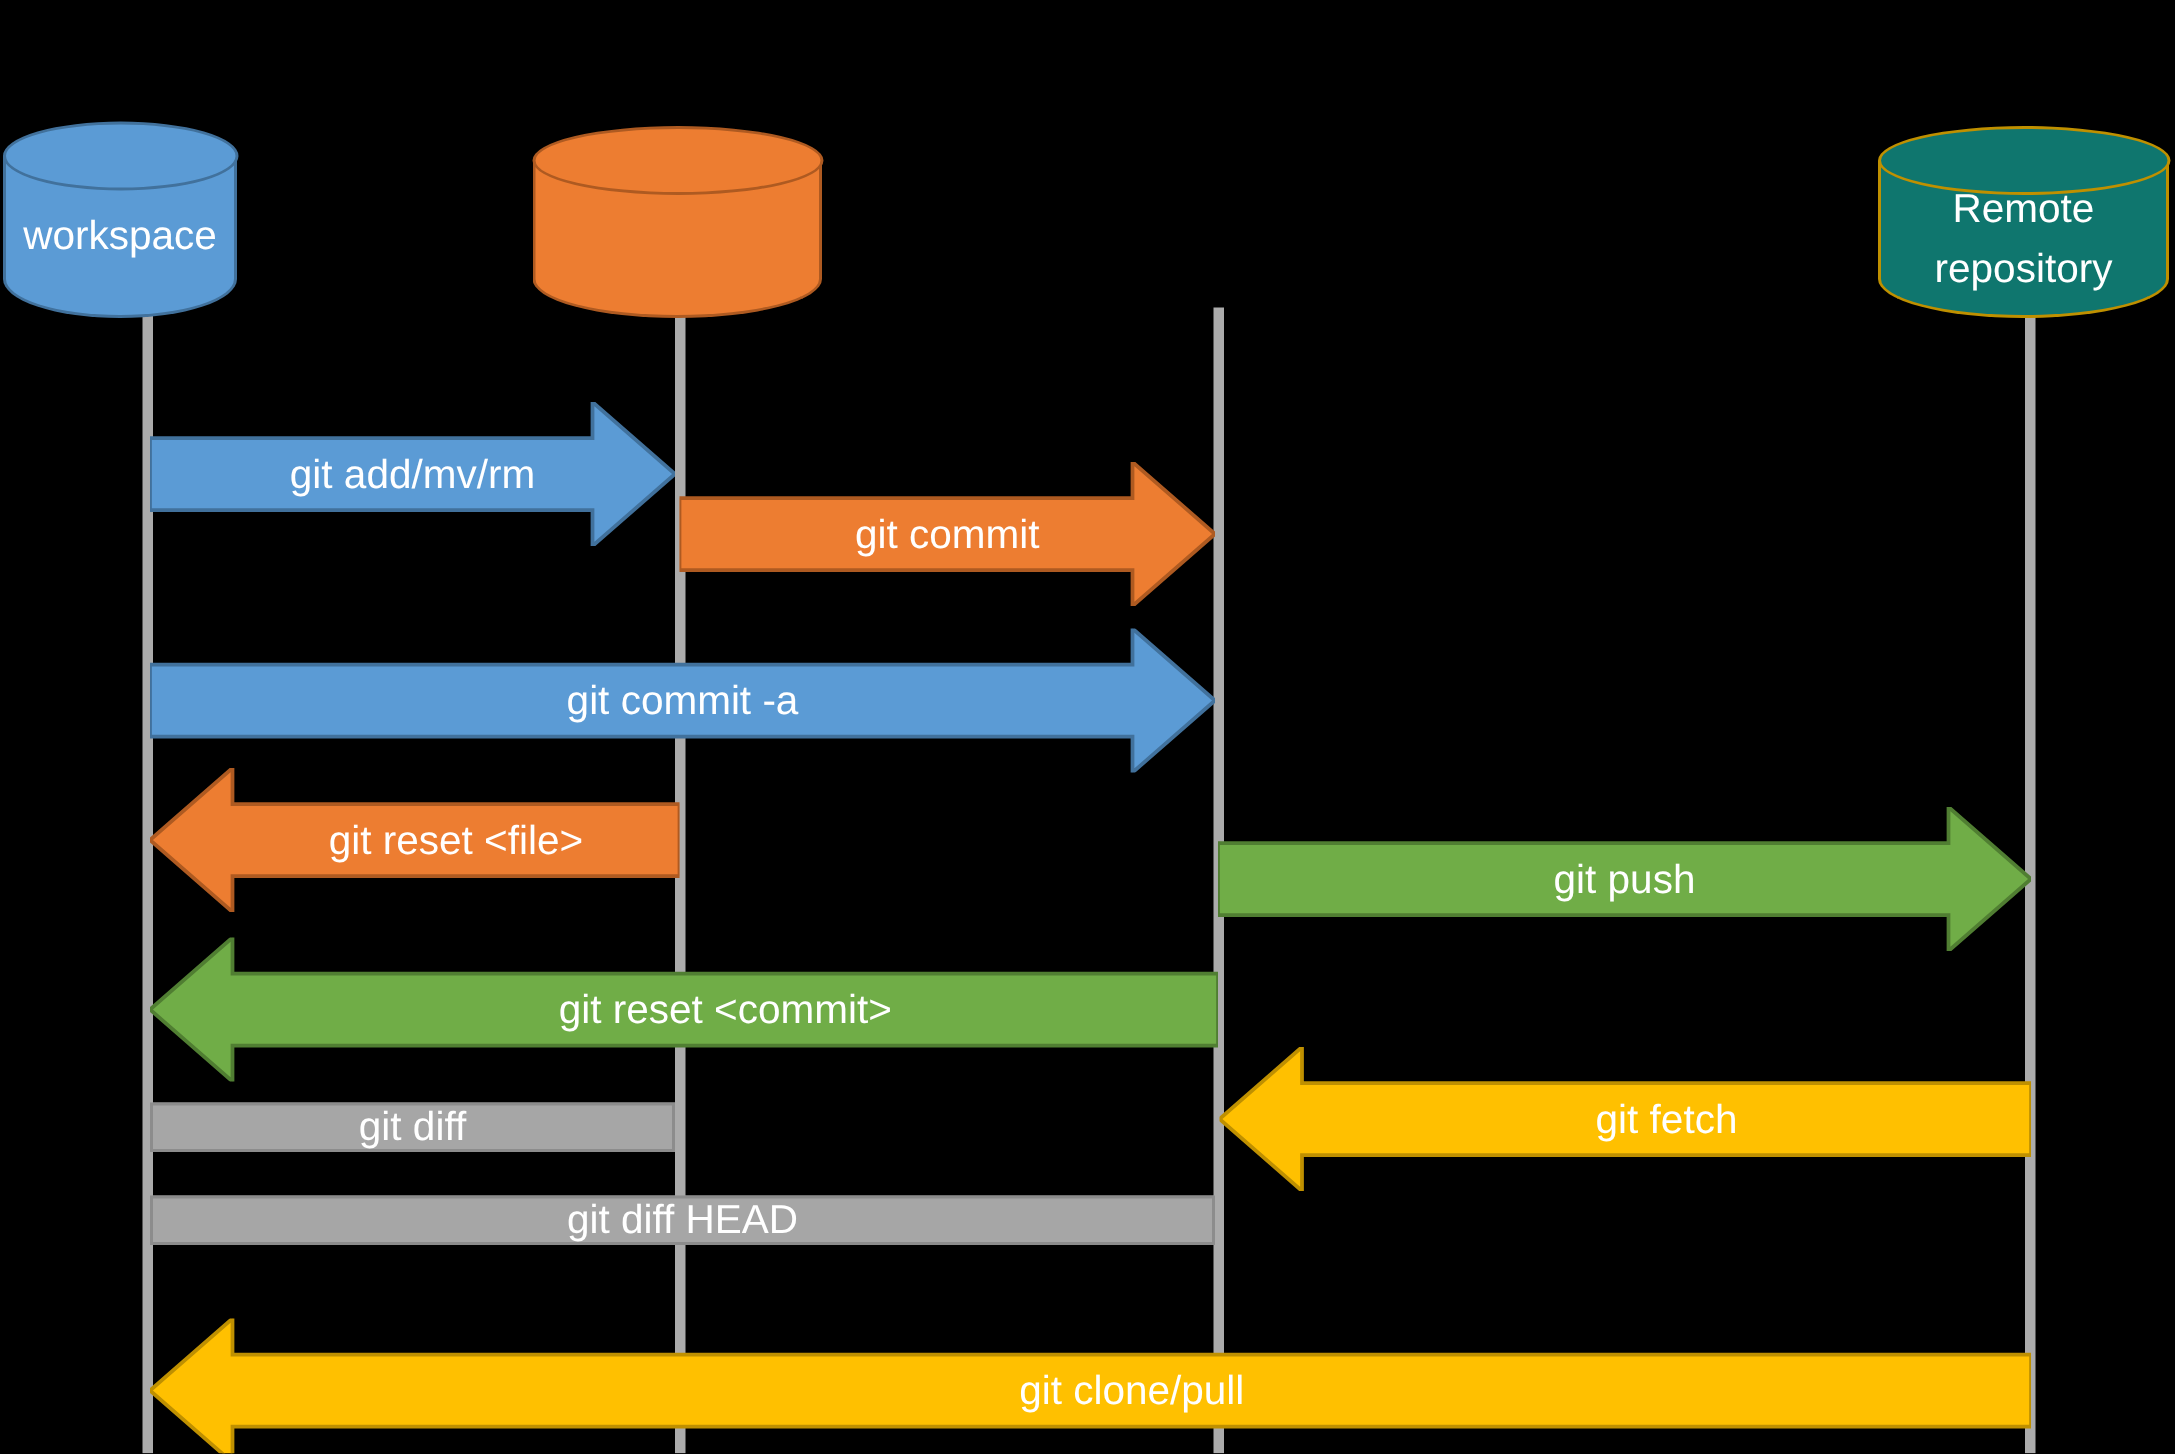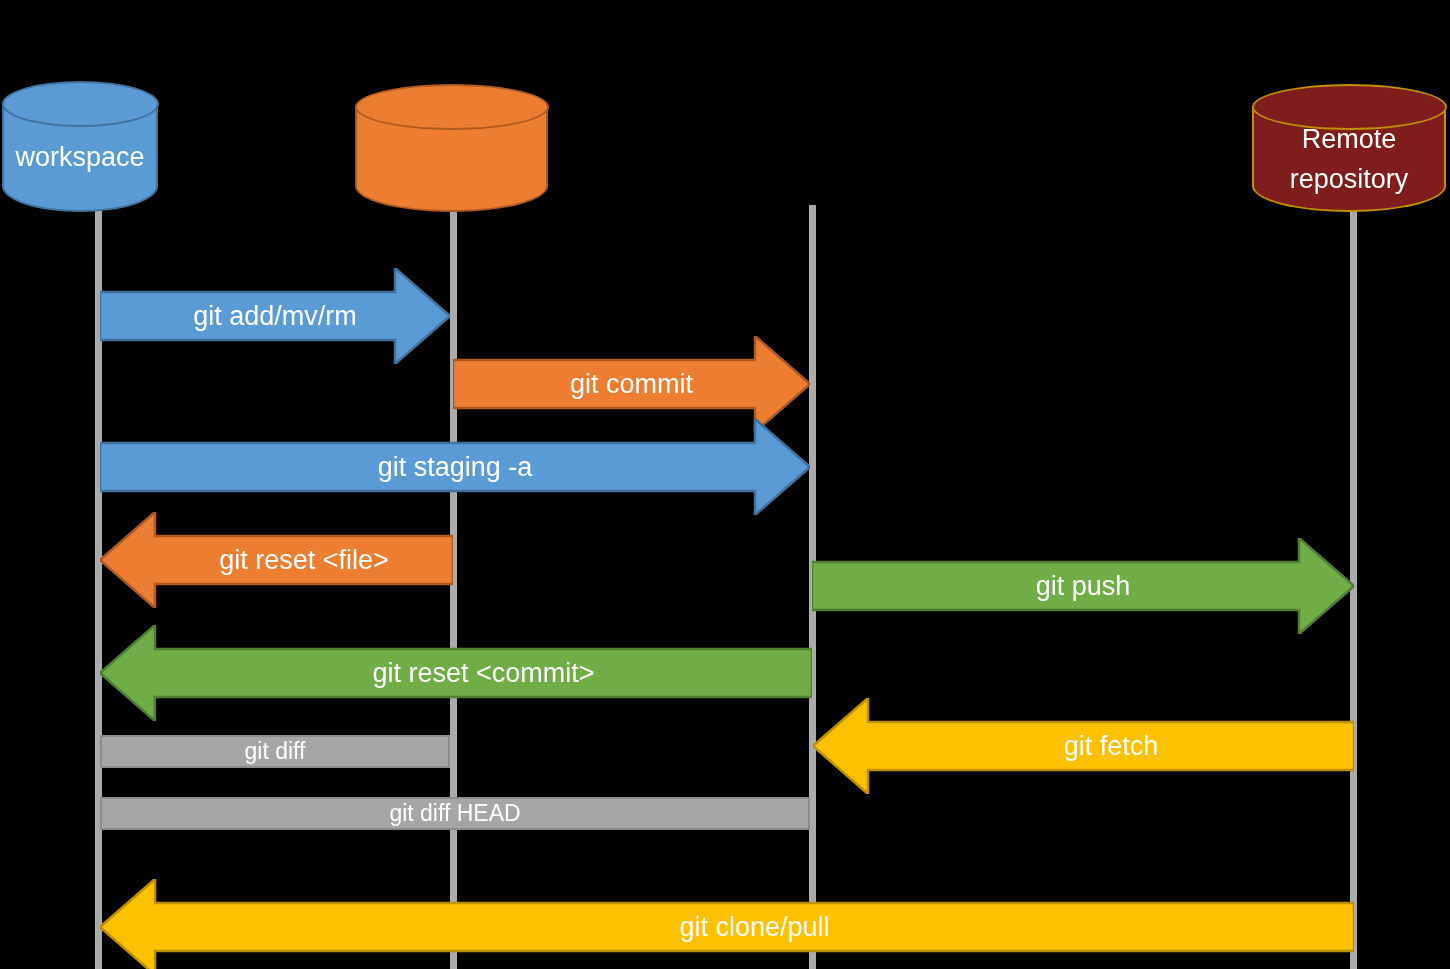--- a/index.html
+++ b/index.html
@@ -24,21 +24,21 @@
     left:-2.5px; right:-2.5px; top:-23px; height:46px;
     border:2.5px solid; border-radius:50%;
   }
   .cyl-label {
     position:relative; width:175px; text-align:center;
     font-size:27px; line-height:40px; z-index:2;
   }
   .c-blue,   .c-blue   .cyl-top { background:#5B9BD5; border-color:#41719C; }
   .c-orange, .c-orange .cyl-top { background:#ED7D31; border-color:#AE5A21; }
   .c-green,  .c-green  .cyl-top { background:#70AD47; border-color:#507E32; }
-  .c-yellow, .c-yellow .cyl-top { background:#7f1d1d; border-color:#BF9000; }
+  .c-yellow, .c-yellow .cyl-top { background:#0f766e; border-color:#BF9000; }
 
   
   .arrow { position:absolute; }
   .arrow svg { position:absolute; left:0; top:0; display:block; }
   .arrow polygon { stroke-width:2.5; }
   .st-blue   { stroke:#41719C; }
   .st-orange { stroke:#AE5A21; }
   .st-green  { stroke:#507E32; }
   .st-yellow { stroke:#BF9000; }
   .arrow-label {
@@ -47,21 +47,21 @@
     font-size:27px; box-sizing:border-box;
   }
   .arrow.dir-right .arrow-label { }
   .arrow.dir-left  .arrow-label { padding-left:55px;  }
 
   
   .bar {
     position:absolute; box-sizing:border-box; height:33px;
     background:#A6A6A6; border:2px solid #8C8C8C;
     display:flex; align-items:center; justify-content:center;
-    font-size:23px;
+    font-size:27px;
   }
 </style>
 </head>
 <body>
 
 <div class="stage">
 
   <div class="lifeline" style="left:95px"></div>
   <div class="lifeline" style="left:450px"></div>
   <div class="lifeline" style="left:809px"></div>
@@ -79,32 +79,32 @@
     <div class="cyl-label">Remote repository</div>
   </div>
 
   <div class="arrow dir-right" style="left:100px;top:268px;width:350px;height:96px">
     <svg width="350" height="96" viewBox="0 0 350 96">
       <polygon class="st-blue" points="0,24 295,24 295,0 350,48 295,96 295,72 0,72" fill="#5B9BD5"></polygon>
     </svg>
     <div class="arrow-label">git add/mv/rm</div>
   </div>
 
-  <div class="arrow dir-right" style="left:453px;top:336px;width:357px;height:96px">
+  <div class="arrow dir-right" style="left:453px;top:308px;width:357px;height:96px">
     <svg width="357" height="96" viewBox="0 0 357 96">
       <polygon class="st-orange" points="0,24 302,24 302,0 357,48 302,96 302,72 0,72" fill="#ED7D31"></polygon>
     </svg>
     <div class="arrow-label">git commit</div>
   </div>
 
   <div class="arrow dir-right" style="left:100px;top:419px;width:710px;height:96px">
     <svg width="710" height="96" viewBox="0 0 710 96">
       <polygon class="st-blue" points="0,24 655,24 655,0 710,48 655,96 655,72 0,72" fill="#5B9BD5"></polygon>
     </svg>
-    <div class="arrow-label">git staging -a</div>
+    <div class="arrow-label">git commit -a</div>
   </div>
 
   <div class="arrow dir-right" style="left:812px;top:538px;width:542px;height:96px">
     <svg width="542" height="96" viewBox="0 0 542 96">
       <polygon class="st-green" points="0,24 487,24 487,0 542,48 487,96 487,72 0,72" fill="#70AD47"></polygon>
     </svg>
     <div class="arrow-label">git push</div>
   </div>
 
   <div class="arrow dir-left" style="left:100px;top:512px;width:353px;height:96px">

